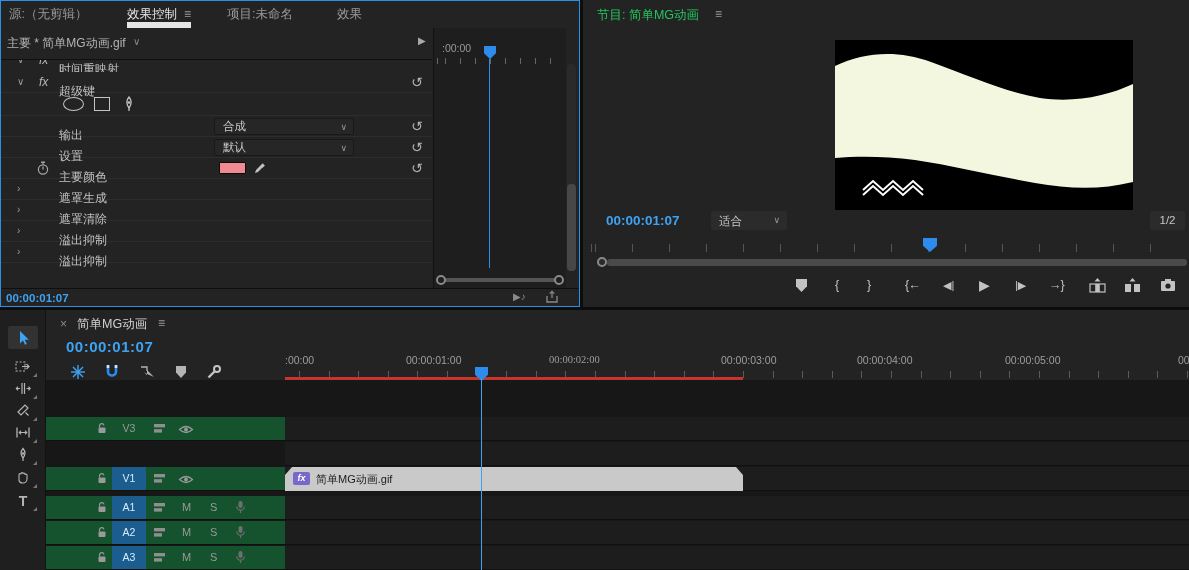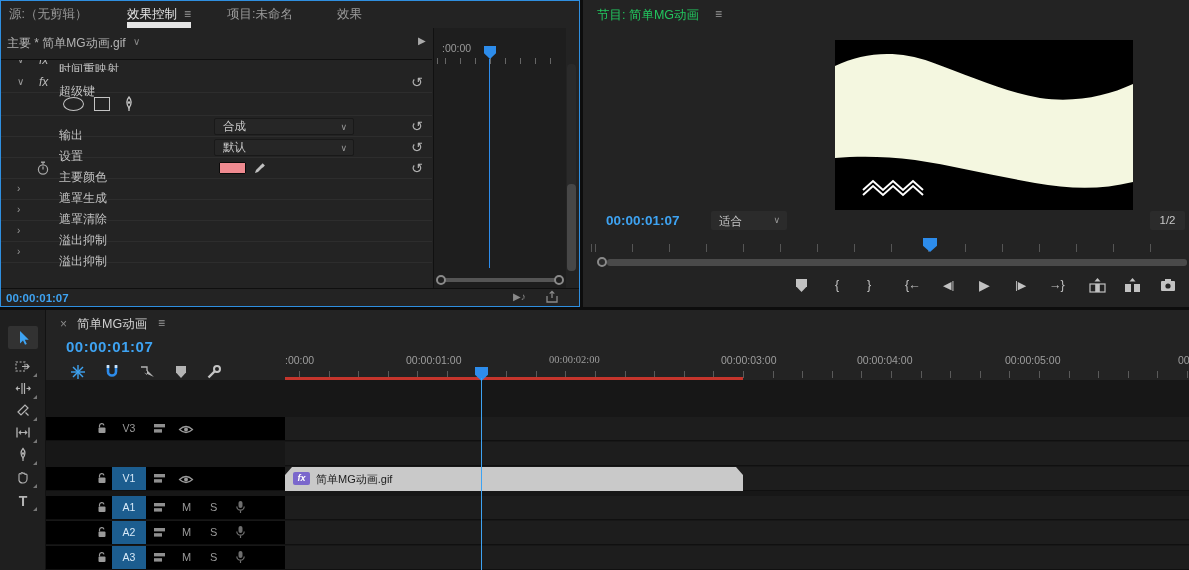--- a/index.html
+++ b/index.html
@@ -36,21 +36,21 @@
   .pgm-btn { position:absolute; top:275px; color:#c2c2c2; font-size:12.5px; line-height:20px; }
   .pin { background:#2d8ceb; clip-path:polygon(0 0,100% 0,100% 55%,50% 100%,0 55%); }
 
   
   #tl-panel { left:0; top:310px; width:1189px; height:260px; }
   #tl-tools { position:absolute; left:0; top:0; width:46px; height:260px; background:#1f1f1f; border-right:1px solid #121212; }
   .tool { position:absolute; left:8px; width:30px; height:23px; display:flex; align-items:center; justify-content:center; }
   .tool.selected { background:#323232; border-radius:2px; }
   .tool .flyout { position:absolute; right:1px; bottom:1px; width:0; height:0;
      border-left:4px solid transparent; border-bottom:4px solid #777; }
-  .trackrow { position:absolute; left:46px; width:239px; height:24px; background:#000000; border-bottom:1px solid #101010; }
+  .trackrow { position:absolute; left:46px; width:239px; height:24px; background:#14532d; border-bottom:1px solid #101010; }
   .badge { position:absolute; left:66px; top:0; width:34px; height:23px; text-align:center; line-height:23px;
      font-size:10.5px; color:#9a9a9a; }
   .badge.target { background:#1c5d8f; color:#d8eaf8; }
   .lane { position:absolute; left:285px; width:904px; height:24px; background:#1d1d1d; border-bottom:1px solid #101010; }
   .ab { position:absolute; font-size:11px; color:#9a9a9a; }
   #tl-clip { position:absolute; left:285px; top:157px; width:458px; height:24px; background:#c9c9c9;
      clip-path:polygon(7px 0,451px 0,458px 8px,458px 24px,0 24px,0 8px); z-index:5; }
   #tl-clip .clip-fx { position:absolute; left:8px; top:5px; width:17px; height:13px; background:#7a67cc; border-radius:2px;
      color:#fff; font-size:9px; font-style:italic; font-weight:bold; text-align:center; line-height:13px; }
   #tl-clip .clip-label { position:absolute; left:31px; top:5px; font-size:11px; color:#1b1b1b; }

